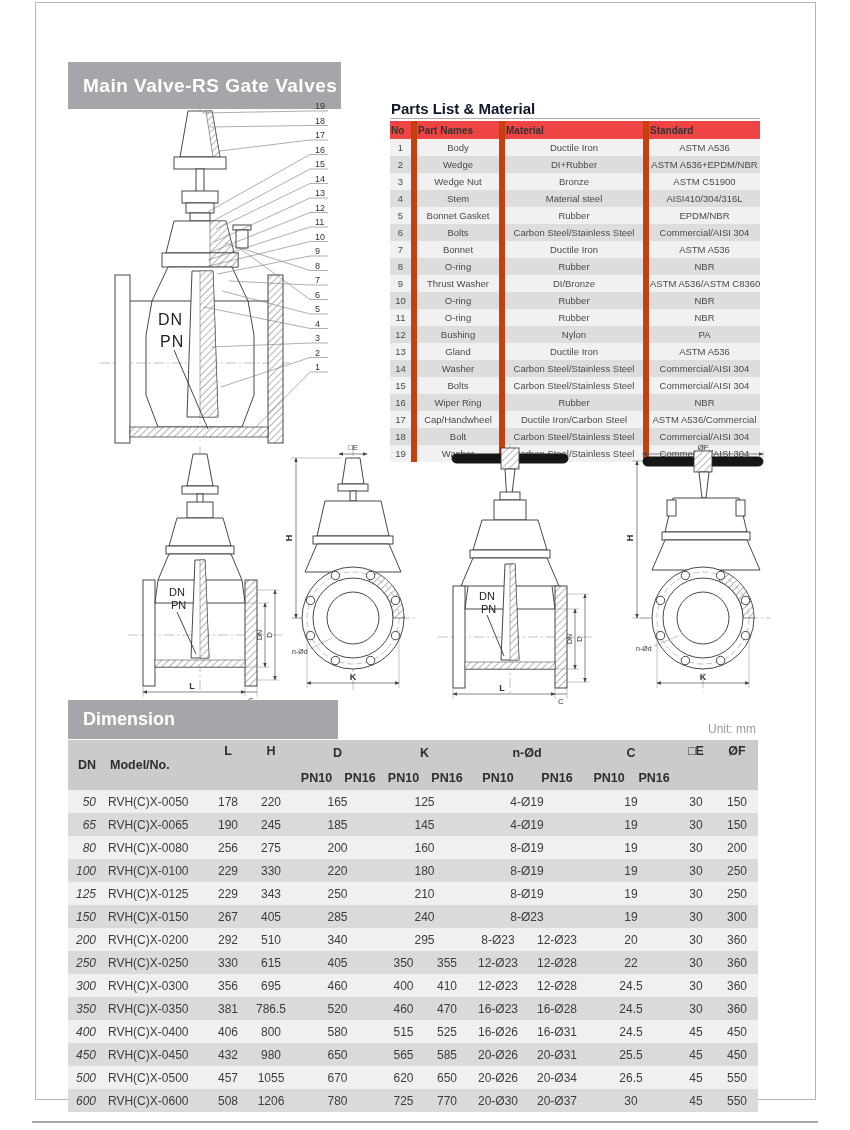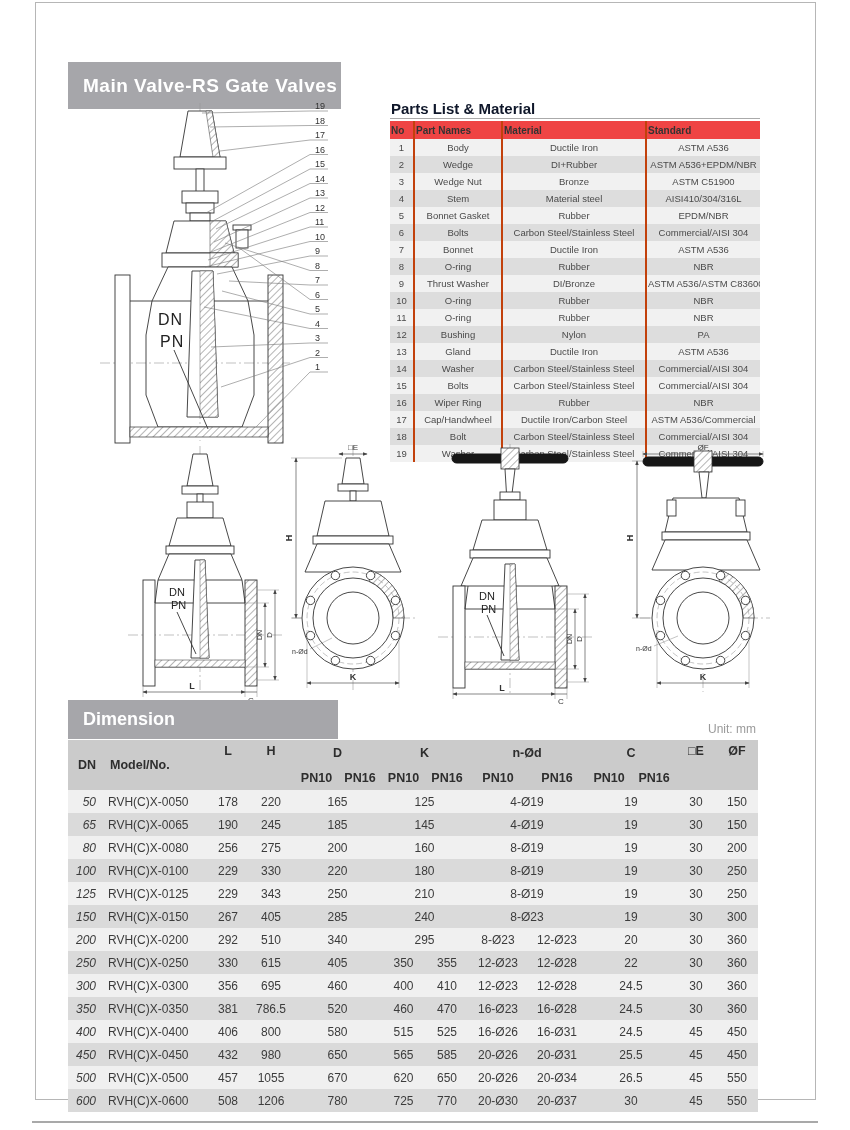--- a/index.html
+++ b/index.html
@@ -17,21 +17,21 @@
   .banner-dim{left:68px;top:700px;width:255px;height:39px;font-size:18px;}
 
   .parts-heading{position:absolute;left:391px;top:100px;font-size:15px;font-weight:bold;color:#0f172a;}
   .parts-underline{position:absolute;left:390px;top:118px;width:370px;height:1px;background:#aaaaaa;}
 
   table{border-collapse:collapse;table-layout:fixed;}
 
   .parts-table{position:absolute;left:390px;top:121px;width:370px;font-size:9.5px;color:#4a4a4a;}
   .parts-table th{background:#ef4444;height:16px;font-weight:bold;color:#333;font-size:10px;text-align:left;}
   .parts-table td{height:15px;text-align:center;overflow:hidden;white-space:nowrap;}
-  .parts-table th+th, .parts-table td+td{border-left:2px solid #c2410c;}
+  .parts-table th+th, .parts-table td+td{border-left:6px solid #c2410c;}
   .parts-table tr.odd td{background:#f1f1f1;}
   .parts-table tr.even td{background:#dddddd;}
 
   .unit-note{position:absolute;left:600px;top:722px;width:156px;text-align:right;
     color:#9a9a9a;font-size:12px;}
 
   .dim-table{position:absolute;left:68px;top:740px;width:690px;font-size:12px;color:#3c3c3c;}
   .dim-table th{background:#cbcbcb;font-weight:bold;color:#2e2e2e;font-size:12.5px;text-align:center;}
   .dim-table thead tr.h1 th{height:24px;}
   .dim-table thead tr.h2 th{height:22px;}

